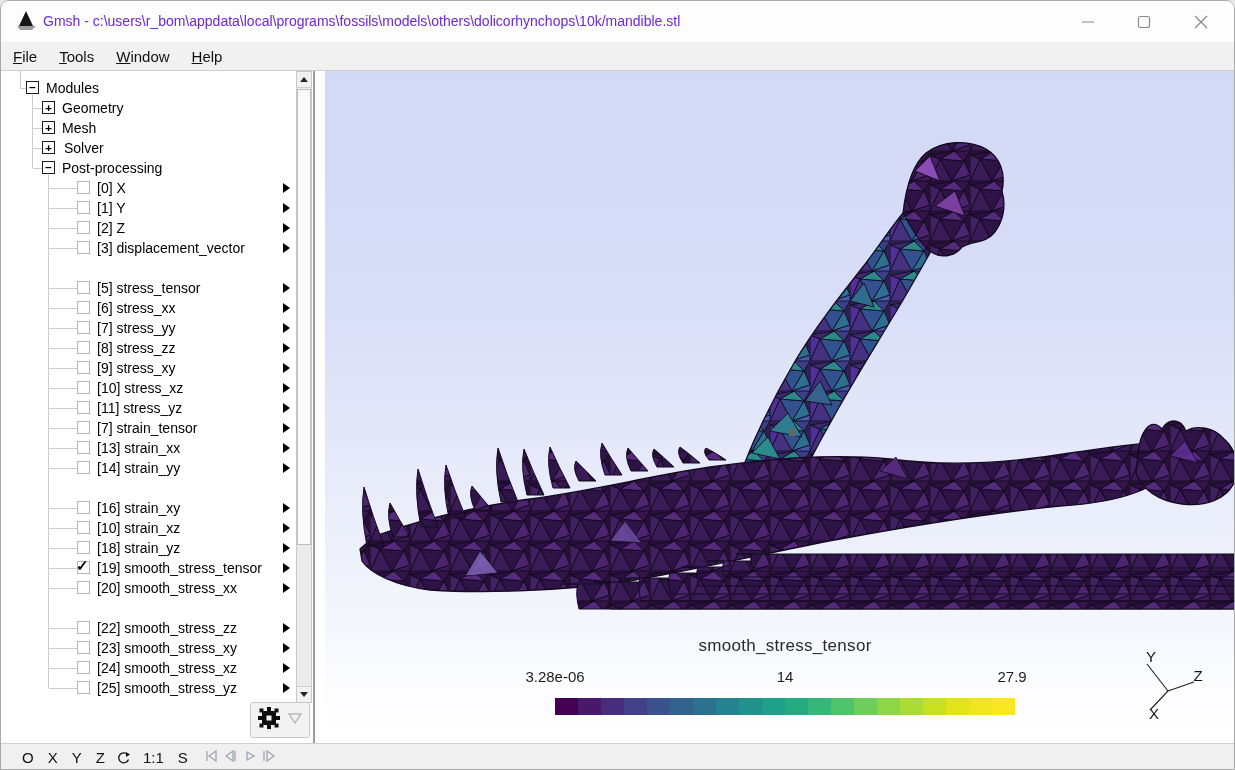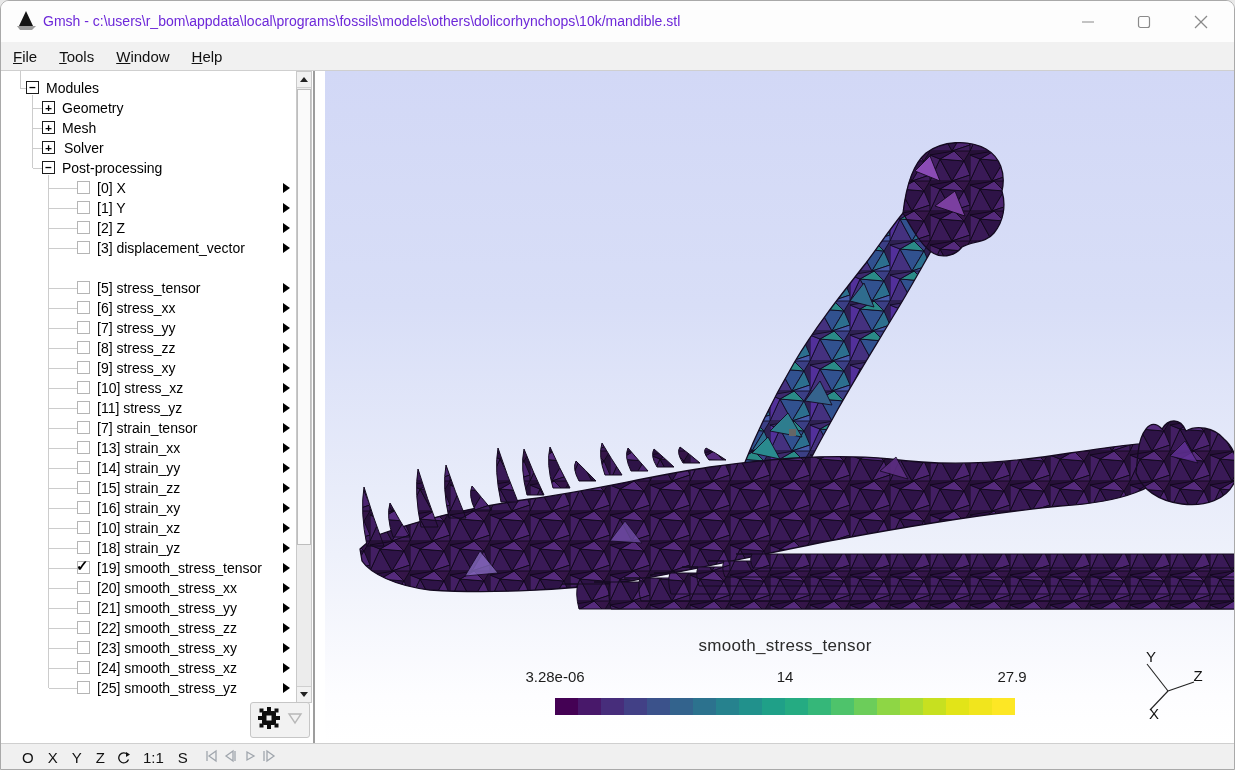--- a/index.html
+++ b/index.html
@@ -217,26 +217,20 @@
           <span class="cb"></span>
           <span class="lbl" style="left: 95px;">[13] strain_xx</span>
           <span class="arr"></span>
         </div>
         <div class="trow" style="top: 387px;">
           <span class="tline" style="left: 47px; top: 10px; width: 28px; height: 1px;"></span>
           <span class="cb"></span>
           <span class="lbl" style="left: 95px;">[14] strain_yy</span>
           <span class="arr"></span>
         </div>
-        <div class="trow" style="top: 407px;">
-          <span class="tline" style="left: 47px; top: 10px; width: 28px; height: 1px;"></span>
-          <span class="cb"></span>
-          <span class="lbl" style="left: 95px;">[15] strain_zz</span>
-          <span class="arr"></span>
-        </div>
         <div class="trow" style="top: 427px;">
           <span class="tline" style="left: 47px; top: 10px; width: 28px; height: 1px;"></span>
           <span class="cb"></span>
           <span class="lbl" style="left: 95px;">[16] strain_xy</span>
           <span class="arr"></span>
         </div>
         <div class="trow" style="top: 447px;">
           <span class="tline" style="left: 47px; top: 10px; width: 28px; height: 1px;"></span>
           <span class="cb"></span>
           <span class="lbl" style="left: 95px;">[10] strain_xz</span>
@@ -252,26 +246,20 @@
           <span class="tline" style="left: 47px; top: 10px; width: 28px; height: 1px;"></span>
           <span class="cb"></span>
           <span class="tick">✓</span>
           <span class="lbl" style="left: 95px;">[19] smooth_stress_tensor</span>
           <span class="arr"></span>
         </div>
         <div class="trow" style="top: 507px;">
           <span class="tline" style="left: 47px; top: 10px; width: 28px; height: 1px;"></span>
           <span class="cb"></span>
           <span class="lbl" style="left: 95px;">[20] smooth_stress_xx</span>
-          <span class="arr"></span>
-        </div>
-        <div class="trow" style="top: 527px;">
-          <span class="tline" style="left: 47px; top: 10px; width: 28px; height: 1px;"></span>
-          <span class="cb"></span>
-          <span class="lbl" style="left: 95px;">[21] smooth_stress_yy</span>
           <span class="arr"></span>
         </div>
         <div class="trow" style="top: 547px;">
           <span class="tline" style="left: 47px; top: 10px; width: 28px; height: 1px;"></span>
           <span class="cb"></span>
           <span class="lbl" style="left: 95px;">[22] smooth_stress_zz</span>
           <span class="arr"></span>
         </div>
         <div class="trow" style="top: 567px;">
           <span class="tline" style="left: 47px; top: 10px; width: 28px; height: 1px;"></span>

